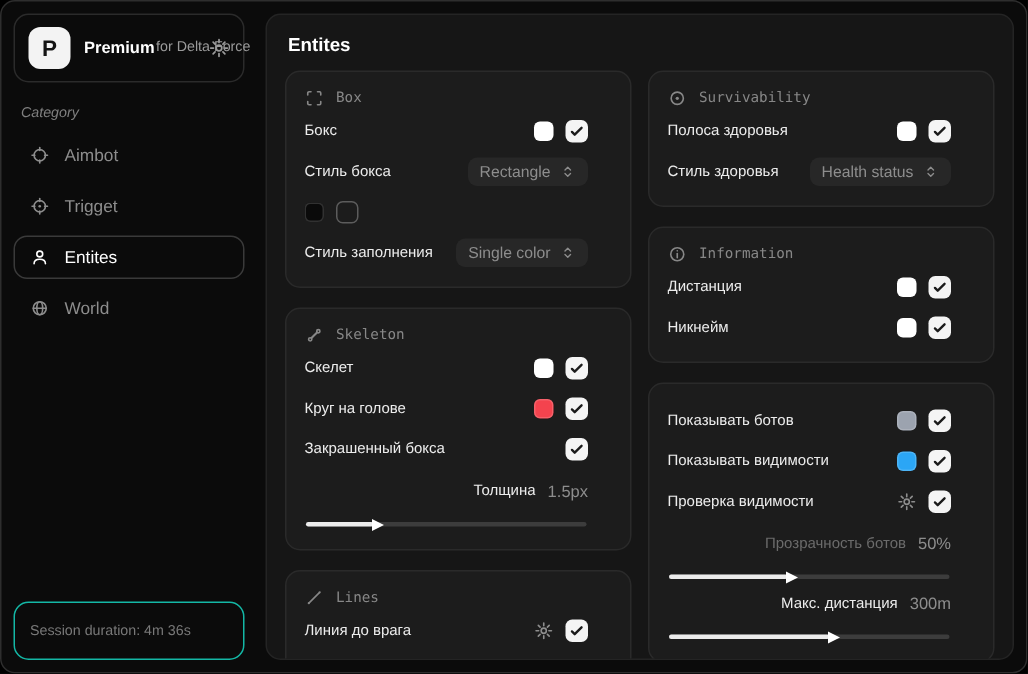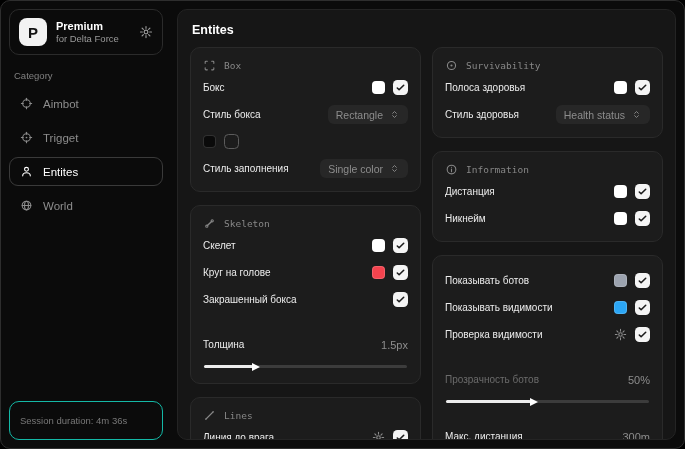--- a/index.html
+++ b/index.html
@@ -1,51 +1,51 @@
 <!DOCTYPE html>
 <html><head>
 <meta charset="utf-8">
 <style>
   html,body{margin:0;padding:0;background:#000;font-family:"Liberation Sans",sans-serif;-webkit-font-smoothing:antialiased;}
   .window{position:relative;width:685px;height:449px;box-sizing:border-box;background:#0b0b0b;border:1px solid #2e2e2e;border-radius:10px;display:flex;overflow:hidden;}
   
   .sidebar{width:170px;flex:none;display:flex;flex-direction:column;padding:8px;box-sizing:border-box;}
   .brand{border:1px solid #2b2b2b;border-radius:10px;padding:8px 9px;display:flex;align-items:center;gap:9px;}
   .brand-logo{width:28px;height:28px;border-radius:8px;background:#f3f3f3;color:#141414;font-weight:700;font-size:15px;display:flex;align-items:center;justify-content:center;flex:none;}
-  .brand-text{display:flex;flex-direction:column;gap:1px;min-width:0;}
+  .brand-text{display:flex;flex-direction:row;gap:1px;min-width:0;}
   .brand-title{font-size:11px;font-weight:700;color:#fff;}
   .brand-sub{font-size:9.5px;color:#9a9a9a;white-space:nowrap;}
   .brand-gear{margin-left:auto;color:#9a9a9a;display:flex;}
-  .category{font-size:9.5px;color:#808080;margin:15px 5px 8px 5px;}
+  .category{font-size:9.5px;color:#808080;margin:15px 5px 8px 5px;font-style:italic;}
   .nav{display:flex;flex-direction:column;gap:5px;}
   .nav-item{display:flex;align-items:center;gap:10px;padding:7px 10px;border-radius:9px;border:1px solid transparent;color:#8d8d8d;font-size:11.5px;cursor:default;}
   .nav-item.active{color:#ffffff;border-color:#3a3a3a;}
   .session{margin-top:auto;border:1px solid #14b8a6;border-radius:10px;padding:13px 10px;font-size:9.5px;color:#787878;}
   
   .main{flex:1;margin:8px 8px 8px 6px;background:#161616;border:1px solid #242424;border-radius:10px;padding:11px 12px;box-sizing:border-box;overflow:hidden;display:flex;flex-direction:column;}
   .main-title{font-size:12.5px;font-weight:700;color:#fff;margin:2px 0 10px 2px;}
   .cols{display:flex;gap:11px;align-items:flex-start;}
   .col{flex:1;display:flex;flex-direction:column;gap:13px;min-width:0;}
-  .card{background:#1c1c1c;border:1px solid #2a2a2a;border-radius:10px;padding:9px 12px 11px 12px;}
+  .card{background:#1c1c1c;border:1px solid #2a2a2a;border-radius:10px;padding:9px 28px 11px 12px;}
   .card-header{display:flex;align-items:center;gap:8px;color:#878787;font-family:"DejaVu Sans Mono",monospace;font-size:9.5px;margin:2px 0 3px 0;}
   .row{display:flex;align-items:center;gap:8px;min-height:23px;margin-top:4px;}
   .row-label{flex:1;font-size:10px;color:#ececec;white-space:nowrap;overflow:hidden;}
   .row.dimmed .row-label{color:#6b6b6b;}
   .row-value{font-size:11px;color:#8d8d8d;}
   .swatch{width:13px;height:13px;border-radius:4px;box-shadow:inset 0 0 0 1px rgba(255,255,255,.16);flex:none;}
   .checkbox{width:15px;height:15px;border-radius:4.5px;display:flex;align-items:center;justify-content:center;flex:none;box-sizing:border-box;}
   .checkbox.checked{background:#f4f4f4;}
   .checkbox.unchecked{border:1.5px solid #5c5c5c;}
   .checkbox svg{width:11px;height:11px;display:block;}
   .select{background:#272727;border-radius:6px;padding:3.5px 8px;display:flex;align-items:center;gap:6px;color:#8d8d8d;font-size:10.5px;white-space:nowrap;}
   .gear-btn{color:#8d8d8d;display:flex;flex:none;}
   .icon{display:inline-flex;flex:none;}
   .icon svg{width:13px;height:13px;display:block;}
   .select .icon svg{width:11px;height:11px;}
-  .slider-group{margin-top:22px;}
+  .slider-group{margin-top:5px;text-align:right;}
   .track{position:relative;height:3px;background:#3c3c3c;border-radius:2px;margin:9px 1px 4px 1px;}
   .fill{position:absolute;left:0;top:0;height:100%;background:#ececec;border-radius:2px;}
   .thumb{position:absolute;top:50%;transform:translate(-1px,-50%);width:0;height:0;border-left:8px solid #fff;border-top:4.5px solid transparent;border-bottom:4.5px solid transparent;}
 </style>
 </head>
 <body>
 
 <div class="window">
   <div class="sidebar">
     <div class="brand">

